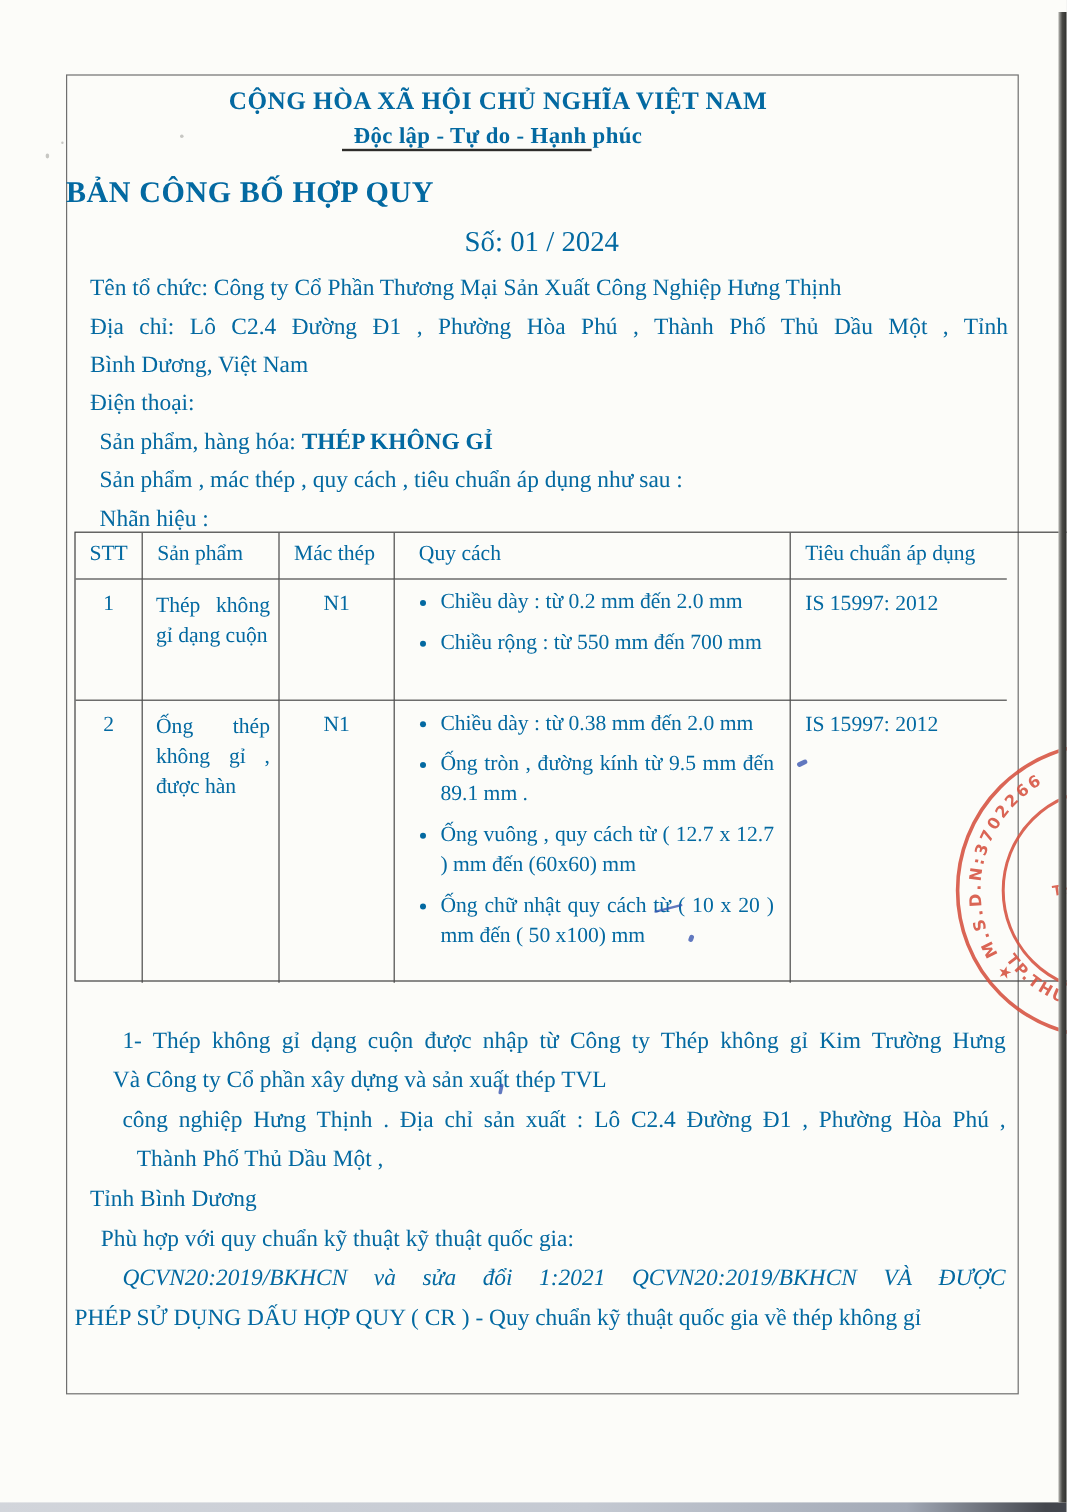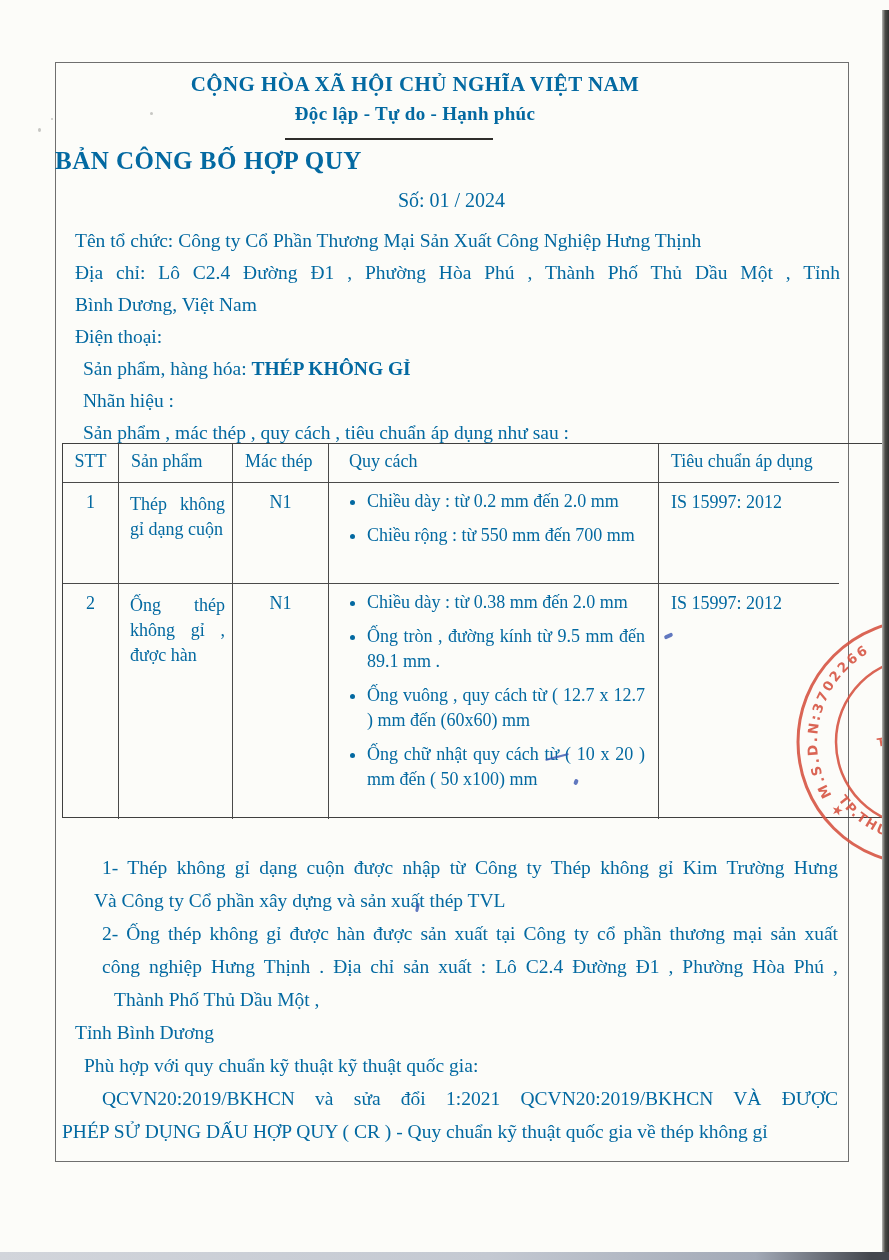--- a/index.html
+++ b/index.html
@@ -9,27 +9,27 @@
     font-family:"Liberation Serif","DejaVu Serif",serif; color:#0369a1;
   }
   
   .border-box { position:absolute; left:55px; top:62px; width:792px; height:1098px;
     border:1px solid #6f6f6f; }
 
   
   .doc-header { position:absolute; left:55px; top:72px; width:720px; text-align:center; }
   .national-title { font-size:21px; font-weight:bold; letter-spacing:.4px; }
   .motto-wrap { display:inline-block; position:relative; margin-top:6px;
-    font-size:19px; font-weight:bold; letter-spacing:.3px; padding:0 4px 15px 4px; }
+    font-size:19px; font-weight:bold; letter-spacing:.3px; padding:0 4px 1px 4px; }
   .motto-wrap::after { content:""; position:absolute; left:-6px; bottom:0; width:84%;
     border-bottom:2px solid #2e2d2b; }
   .doc-title { position:absolute; left:55px; top:147px; width:793px; 
     font-size:25px; font-weight:bold; letter-spacing:.5px; }
   .doc-number { position:absolute; left:55px; top:189px; width:793px; text-align:center;
-    font-size:20px; }
+    font-size:24px; }
 
   
   .info { position:absolute; left:75px; top:225px; width:765px; font-size:19.5px; line-height:32px; }
   .info .jl { text-align:justify; text-align-last:justify; }
   .ind { margin-left:8px; }
   .bold { font-weight:bold; }
 
   
   .spec-table { position:absolute; left:62px; top:443px; width:844px; height:375px;
     display:grid; grid-template-columns:56px 114px 96px 330px 180px;
@@ -51,21 +51,21 @@
   .c-std { padding:9px 6px 0 12px; }
 
   
   .notes { position:absolute; left:62px; top:851px; width:776px; font-size:19.5px; line-height:33px; }
   .notes .jl { text-align:justify; text-align-last:justify;margin-left:40px; }
   .n-num { margin-left:26px; }
   .n-cont { margin-left:52px; }
   .n-half { margin-left:32px; }
   .n-prov { margin-left:13px; }
   .n-conf { margin-left:22px; }
-  .n-q1 { margin-left:42px; }
+  .n-q1 { margin-left:42px;font-style:italic; }
   .n-q2 { margin-left:0; width:784px; }
 
   
   .stamp { position:absolute; left:790px; top:612px; z-index:5; opacity:.88; }
   .stamp text { font-family:"DejaVu Sans","Liberation Sans",sans-serif; font-weight:bold; }
 
   
   .edge-right { position:absolute; top:10px; right:0; width:7px; height:1242px; z-index:10;
     background:linear-gradient(to right,#b7b7b3,#4b4b47 45%,#2f2f2d); }
   .edge-bottom { position:absolute; left:0; bottom:0; width:889px; height:8px; z-index:9;
@@ -94,22 +94,22 @@
 
   <div class="doc-title">BẢN CÔNG BỐ HỢP QUY</div>
   <div class="doc-number">Số: 01 / 2024</div>
 
   <div class="info">
     <div>Tên tổ chức: Công ty Cổ Phần Thương Mại Sản Xuất Công Nghiệp Hưng Thịnh</div>
     <div class="jl">Địa chỉ: Lô C2.4 Đường Đ1 , Phường Hòa Phú , Thành Phố Thủ Dầu Một , Tỉnh</div>
     <div>Bình Dương, Việt Nam</div>
     <div>Điện thoại:</div>
     <div class="ind"><span>Sản phẩm, hàng hóa: </span><span class="bold">THÉP KHÔNG GỈ</span></div>
+    <div class="ind">Sản phẩm , mác thép , quy cách , tiêu chuẩn áp dụng như sau :</div>
     <div class="ind">Nhãn hiệu :</div>
-    <div class="ind">Sản phẩm , mác thép , quy cách , tiêu chuẩn áp dụng như sau :</div>
   </div>
 
   <div class="spec-table">
 
     <div class="cell hcell h-stt">STT</div>
     <div class="cell hcell h-pad">Sản phẩm</div>
     <div class="cell hcell h-pad">Mác thép</div>
     <div class="cell hcell h-spec">Quy cách</div>
     <div class="cell hcell h-pad no-r">Tiêu chuẩn áp dụng</div>
 
@@ -134,21 +134,20 @@
         <li>Ống vuông , quy cách từ ( 12.7 x 12.7 ) mm đến (60x60) mm</li>
         <li>Ống chữ nhật quy cách từ ( 10 x 20 ) mm đến ( 50 x100) mm</li>
       </ul>
     </div>
     <div class="cell c-std no-r no-b">IS 15997: 2012</div>
   </div>
 
   <div class="notes">
     <div class="n-num jl">1- Thép không gỉ dạng cuộn được nhập từ Công ty Thép không gỉ Kim Trường Hưng</div>
     <div class="n-half">Và Công ty Cổ phần xây dựng và sản xuất thép TVL</div>
-    <div class="n-num jl">2- Ống thép không gỉ được hàn được sản xuất tại Công ty cổ phần thương mại sản xuất</div>
     <div class="n-cont jl">công nghiệp Hưng Thịnh . Địa chỉ sản xuất : Lô C2.4 Đường Đ1 , Phường Hòa Phú ,</div>
     <div class="n-cont">Thành Phố Thủ Dầu Một ,</div>
     <div class="n-prov">Tỉnh Bình Dương</div>
     <div class="n-conf">Phù hợp với quy chuẩn kỹ thuật kỹ thuật quốc gia:</div>
     <div class="n-q1 jl">QCVN20:2019/BKHCN  và  sửa  đổi  1:2021  QCVN20:2019/BKHCN  VÀ  ĐƯỢC</div>
     <div class="n-q2">PHÉP SỬ DỤNG DẤU HỢP QUY ( CR ) -  Quy chuẩn kỹ thuật quốc gia về thép không gỉ</div>
   </div>
 
   <svg class="stamp" width="260" height="260" viewBox="0 0 260 260">
     <defs>

